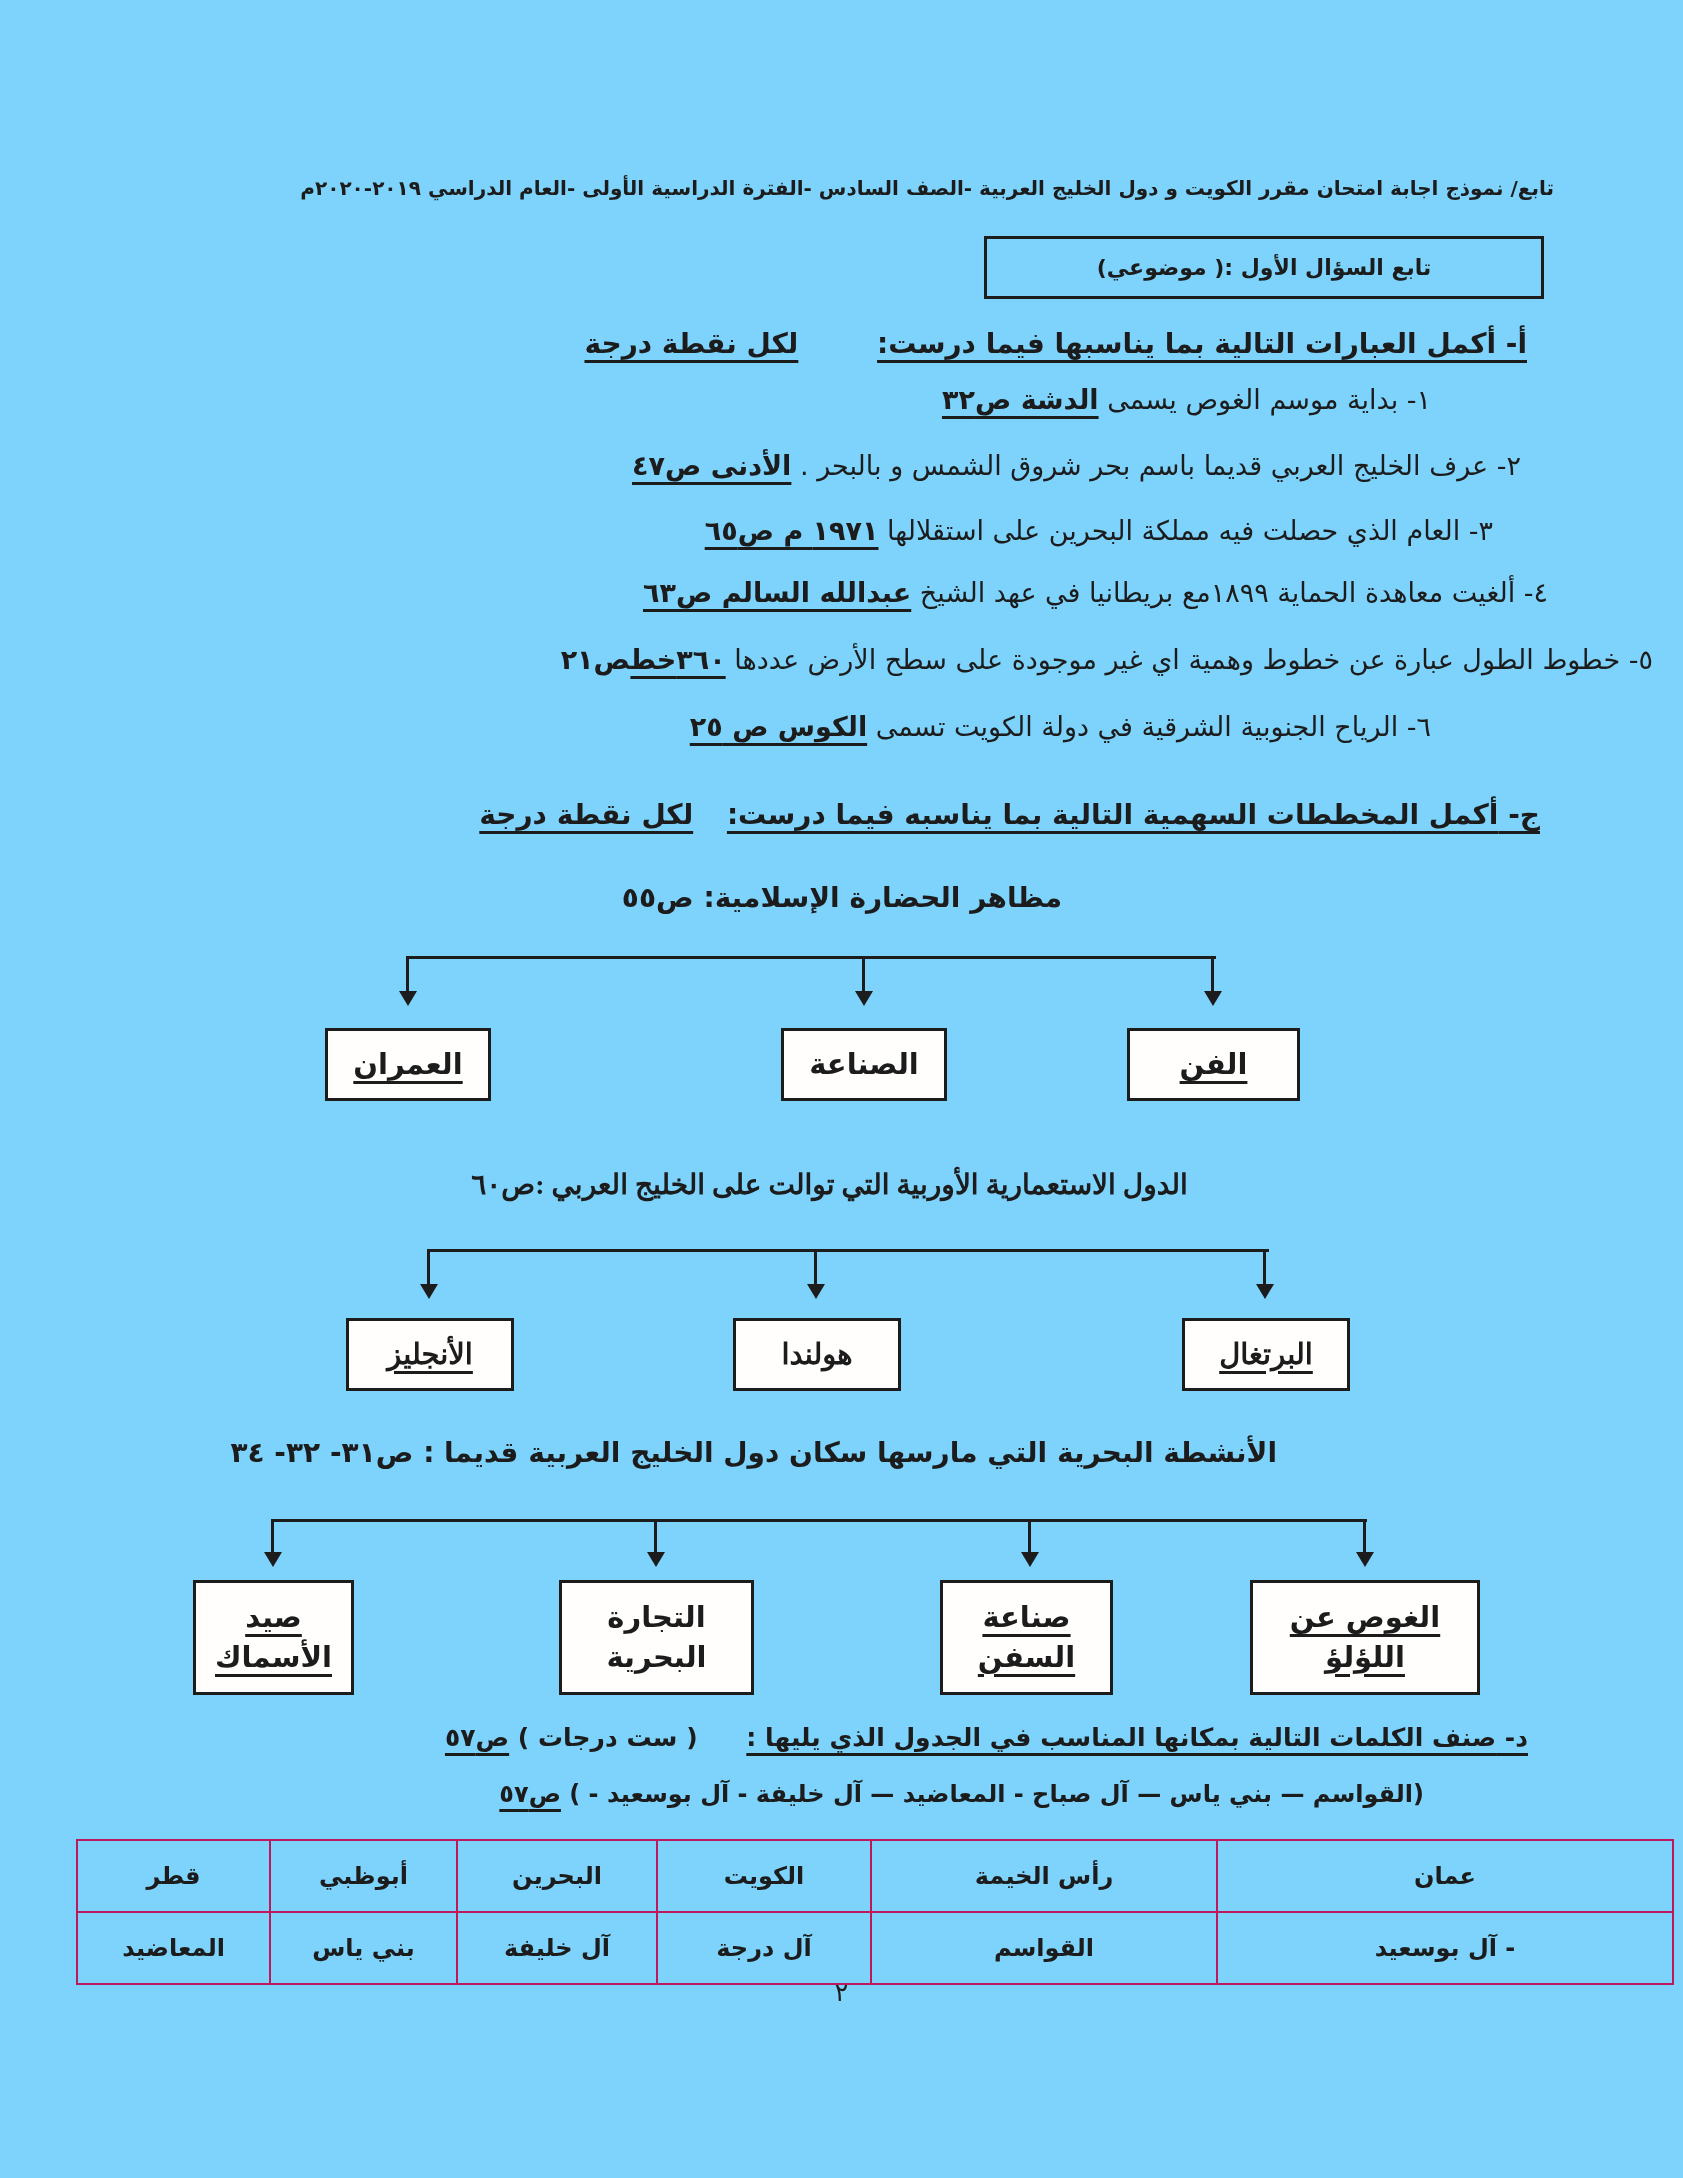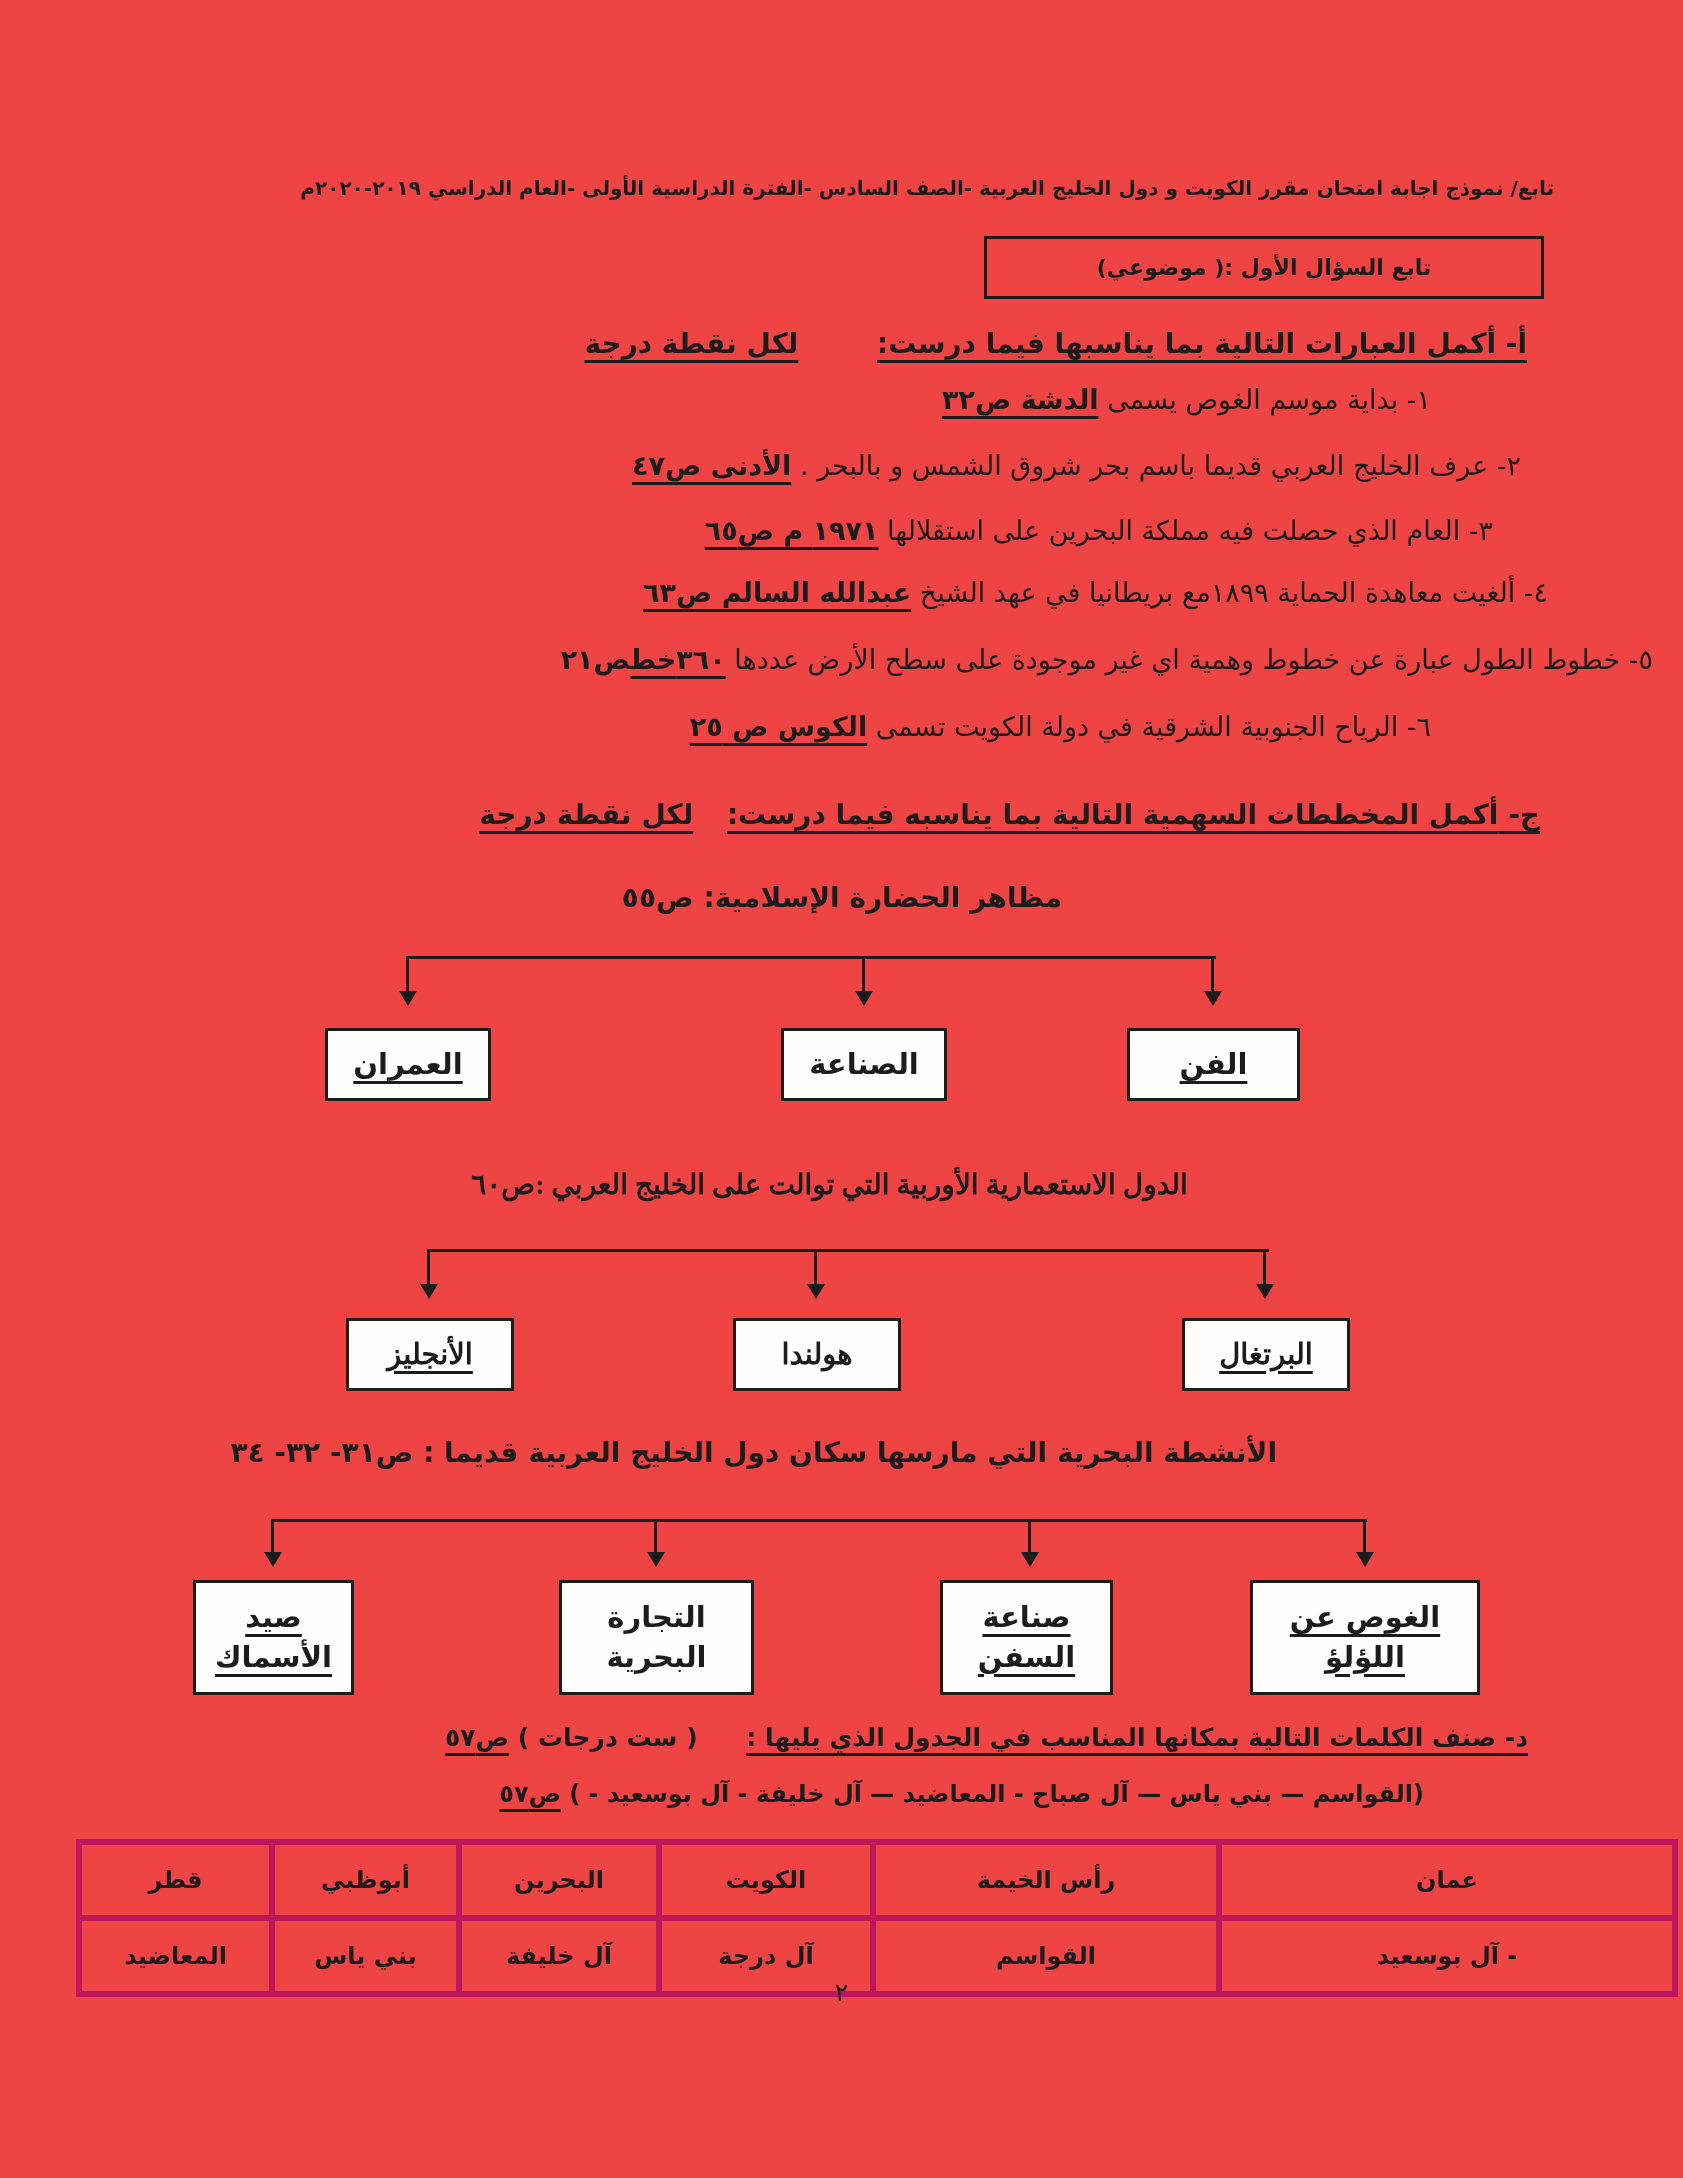--- a/index.html
+++ b/index.html
@@ -1,21 +1,21 @@
 <!DOCTYPE html>
 <html lang="ar" dir="rtl"><head>
 <meta charset="utf-8">
 <style>
   * { margin:0; padding:0; box-sizing:border-box; }
   html,body { background:#ffffff; }
   .page {
     position:relative;
     width:1683px; height:2178px;
     margin:0 auto;
-    background:#ef4444;
+    background:#7dd3fc;
     direction:rtl;
     font-family:"DejaVu Sans", sans-serif;
     color:#1c1c1c;
     overflow:hidden;
   }
   .abs { position:absolute; }
   .ul { text-decoration:underline; text-underline-offset:7px; text-decoration-thickness:2.5px; }
   .nowrap { white-space:nowrap; }
 
   .header-line { top:176px; right:129px; font-size:20px; font-weight:bold; letter-spacing:0.2px; }
@@ -57,21 +57,21 @@
   .word-bank { font-size:24px; font-weight:bold; white-space:nowrap; }
 
   table.classify {
     position:absolute; top:1839px; left:76px;
     width:1596px;
     border-collapse:collapse;
     table-layout:fixed;
     direction:rtl;
   }
   table.classify td {
-    border:6px solid #be185d;
+    border:2px solid #be185d;
     font-size:24px; font-weight:bold;
     text-align:center;
     padding:21px 10px;
     height:45px;
   }
   td.cell-right { text-align:right; padding-right:18px; }
 
   .page-number { top:1978px; left:0; width:1683px; text-align:center; font-size:25px; }
 </style>
 </head>

